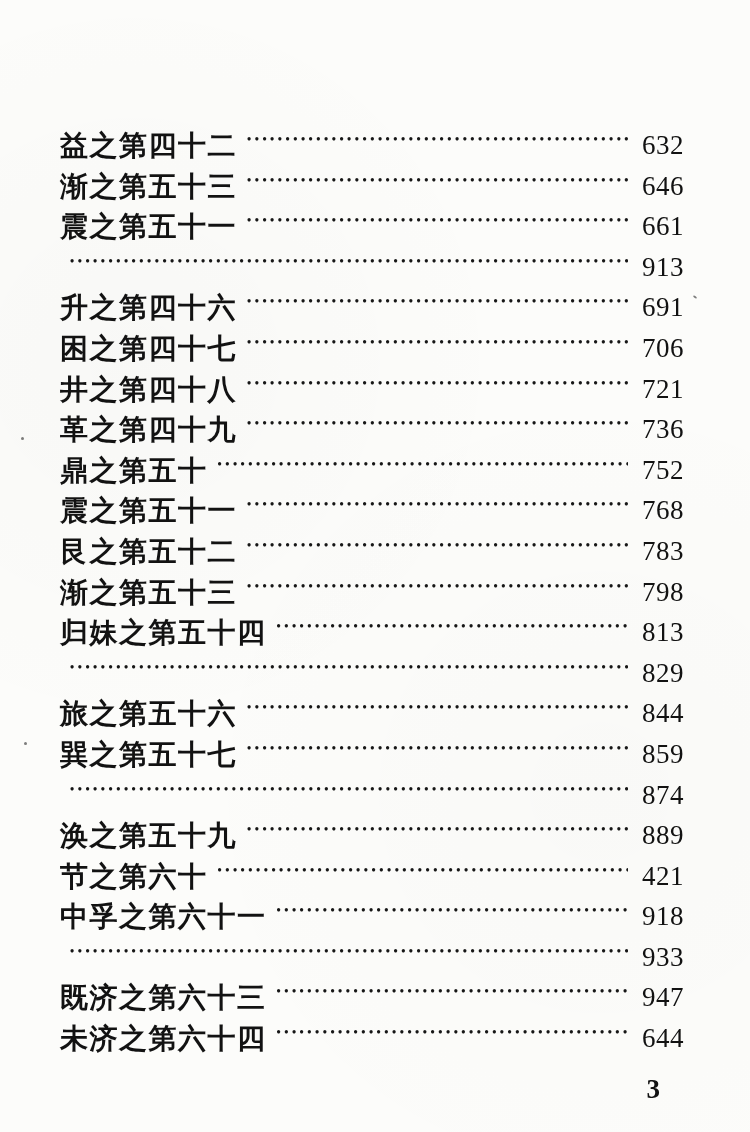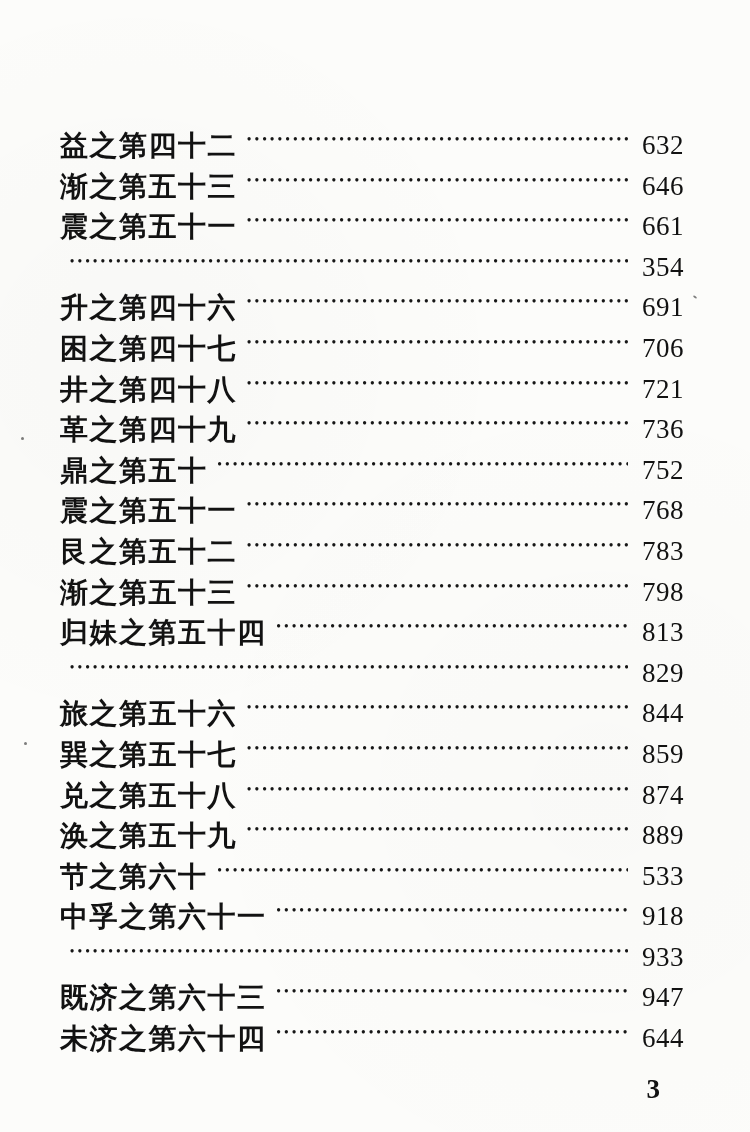--- a/index.html
+++ b/index.html
@@ -98,21 +98,21 @@
   </div>
 
   <div class="toc-row">
     <span class="toc-title">震之第五十一</span>
     <span class="toc-dots">••••••••••••••••••••••••••••••••••••••••••••••••••••••••••••••••••••••••••••••••••••••••••</span>
     <span class="toc-page">661</span>
   </div>
 
   <div class="toc-row">
     <span class="toc-dots">••••••••••••••••••••••••••••••••••••••••••••••••••••••••••••••••••••••••••••••••••••••••••</span>
-    <span class="toc-page">354</span>
+    <span class="toc-page">913</span>
   </div>
 
   <div class="toc-row">
     <span class="toc-title">升之第四十六</span>
     <span class="toc-dots">••••••••••••••••••••••••••••••••••••••••••••••••••••••••••••••••••••••••••••••••••••••••••</span>
     <span class="toc-page">691</span>
   </div>
 
   <div class="toc-row">
     <span class="toc-title">困之第四十七</span>
@@ -173,35 +173,34 @@
     <span class="toc-page">844</span>
   </div>
 
   <div class="toc-row">
     <span class="toc-title">巽之第五十七</span>
     <span class="toc-dots">••••••••••••••••••••••••••••••••••••••••••••••••••••••••••••••••••••••••••••••••••••••••••</span>
     <span class="toc-page">859</span>
   </div>
 
   <div class="toc-row">
-    <span class="toc-title">兑之第五十八</span>
     <span class="toc-dots">••••••••••••••••••••••••••••••••••••••••••••••••••••••••••••••••••••••••••••••••••••••••••</span>
     <span class="toc-page">874</span>
   </div>
 
   <div class="toc-row">
     <span class="toc-title">涣之第五十九</span>
     <span class="toc-dots">••••••••••••••••••••••••••••••••••••••••••••••••••••••••••••••••••••••••••••••••••••••••••</span>
     <span class="toc-page">889</span>
   </div>
 
   <div class="toc-row">
     <span class="toc-title">节之第六十</span>
     <span class="toc-dots">••••••••••••••••••••••••••••••••••••••••••••••••••••••••••••••••••••••••••••••••••••••••••</span>
-    <span class="toc-page">533</span>
+    <span class="toc-page">421</span>
   </div>
 
   <div class="toc-row">
     <span class="toc-title">中孚之第六十一</span>
     <span class="toc-dots">••••••••••••••••••••••••••••••••••••••••••••••••••••••••••••••••••••••••••••••••••••••••••</span>
     <span class="toc-page">918</span>
   </div>
 
   <div class="toc-row">
     <span class="toc-dots">••••••••••••••••••••••••••••••••••••••••••••••••••••••••••••••••••••••••••••••••••••••••••</span>

